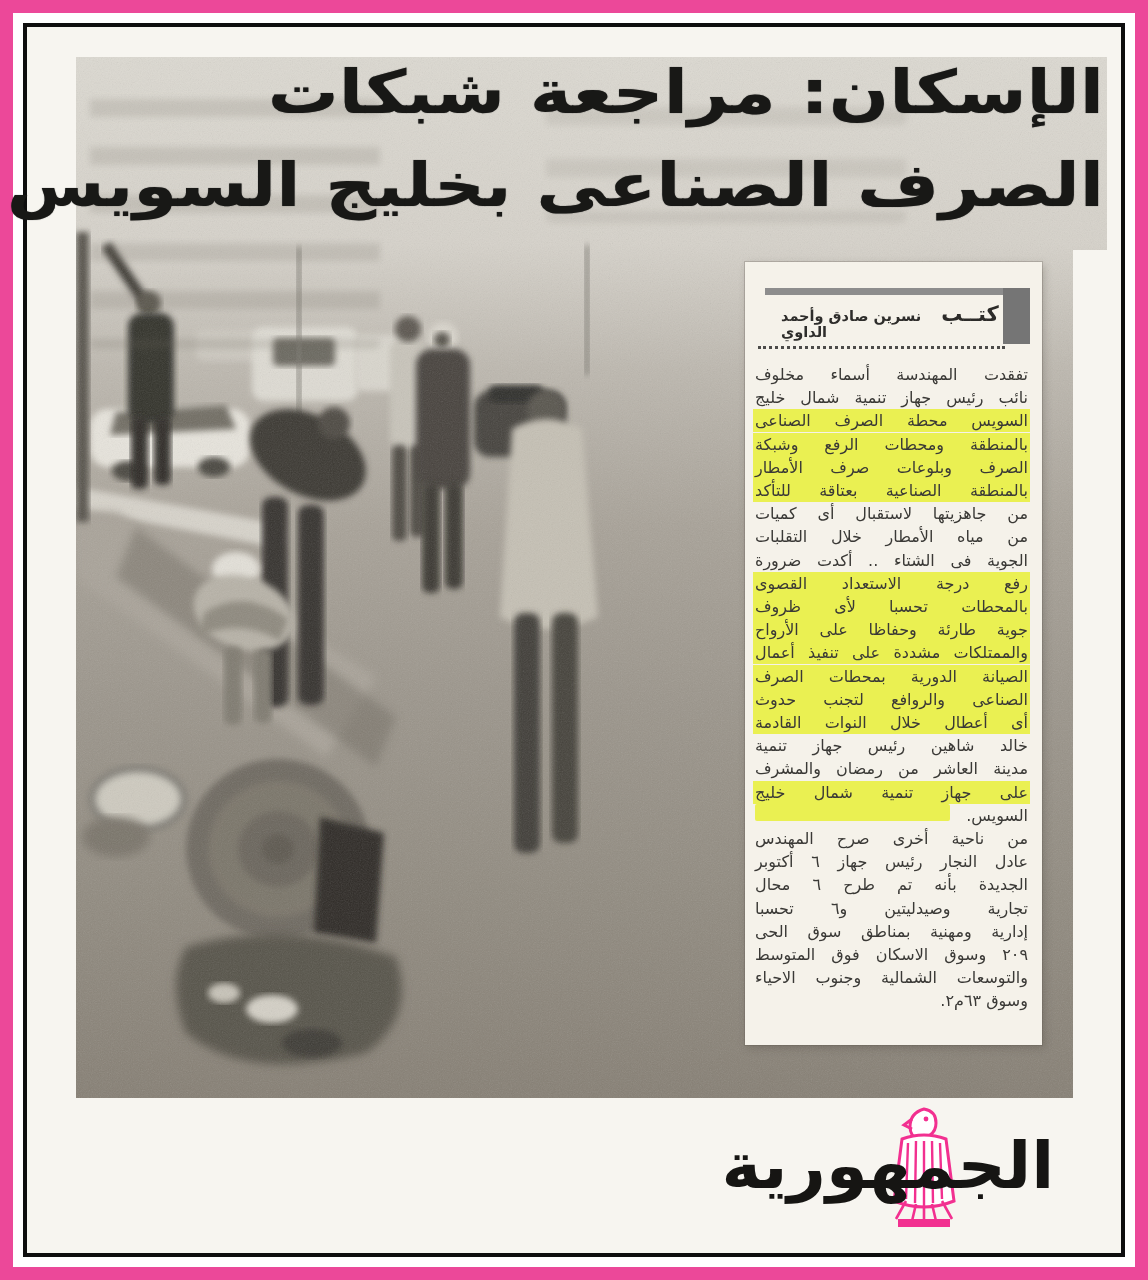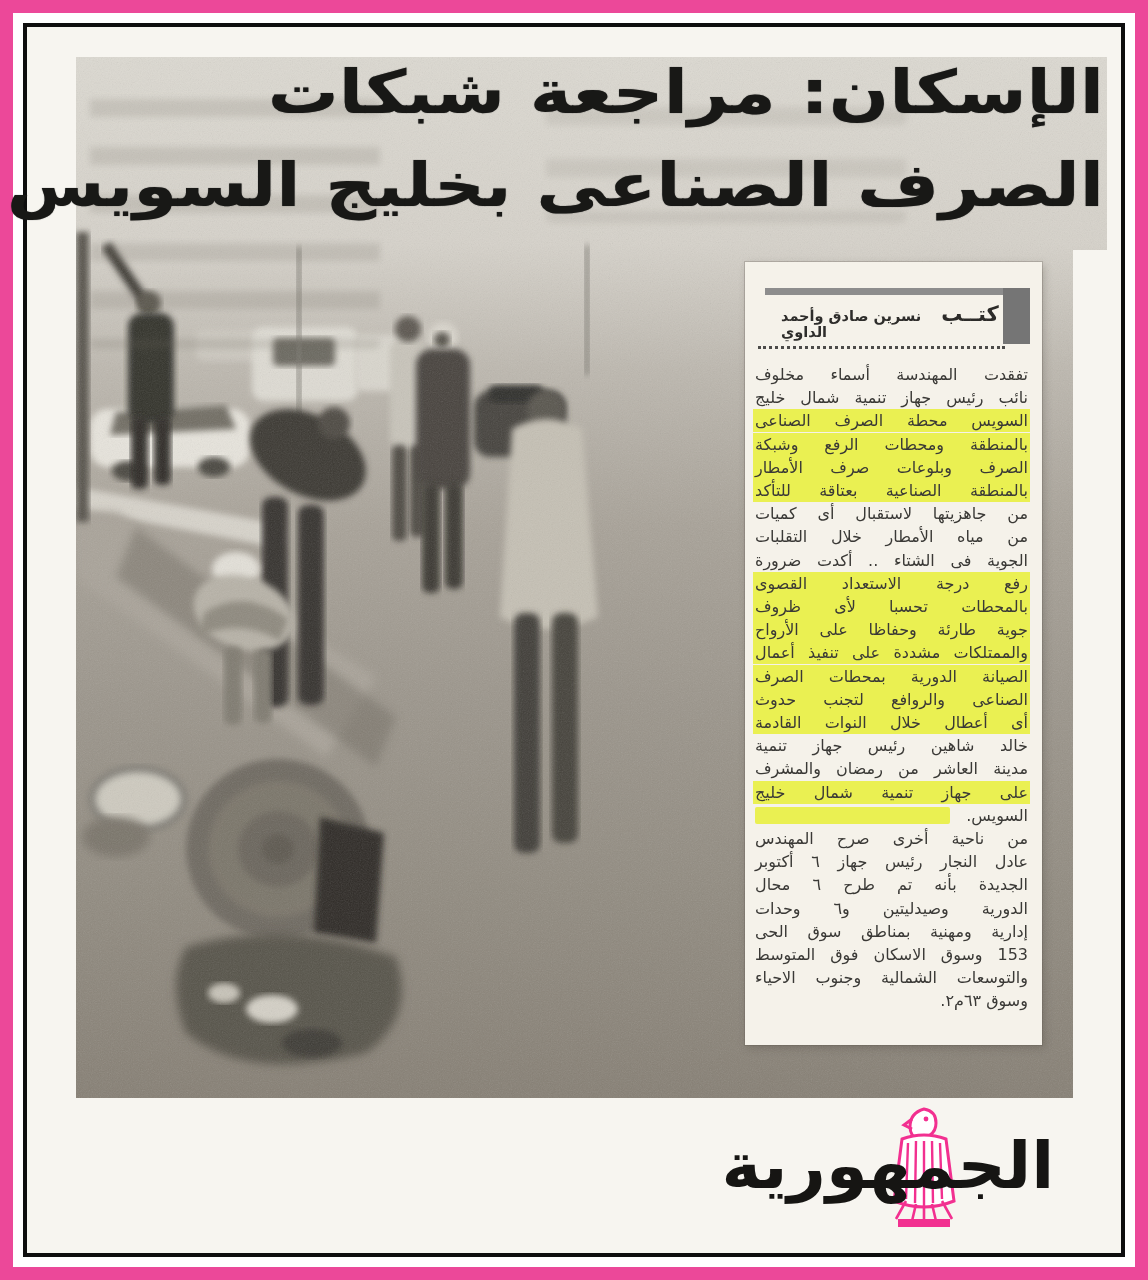--- a/index.html
+++ b/index.html
@@ -31,21 +31,21 @@
   .byline-label{position:absolute;left:196px;top:40px;width:58px;direction:rtl;text-align:center;
        font-weight:bold;font-size:21px;color:#2c2b29;}
   .byline-authors{position:absolute;left:36px;top:46px;width:160px;direction:rtl;text-align:left;
        font-weight:bold;font-size:14.5px;color:#2e2d2b;}
   .byline-dots{position:absolute;left:13px;top:84px;width:247px;height:0;
        border-bottom:3px dotted #4c4b49;}
   .article-lines{position:absolute;left:10px;top:101px;width:273px;direction:rtl;}
   .t-line{font-size:16px;line-height:23.2px;color:#3a3936;text-align:justify;text-align-last:justify;
        white-space:nowrap;}
   .t-line.t-end{text-align-last:right;}
-  .t-line.t-flex{display:flex;align-items:center;gap:16px;}
+  .t-line.t-flex{display:flex;gap:16px;}
   .hl{background:#eaf052;box-shadow:0 0 0 2px #eaf052;}
   .hl-bar{flex:1;height:17px;background:#eaf052;border-radius:2px;}
   
   .logo{position:absolute;left:796px;top:1103px;width:252px;height:128px;}
   .logo-eagle{position:absolute;left:76px;top:2px;width:104px;height:124px;}
   .logo-text{position:absolute;left:0;top:18px;width:252px;direction:rtl;text-align:center;
        font-weight:bold;font-size:64px;line-height:90px;color:#161513;
        transform:scaleX(1.05);transform-origin:center;}
 </style>
 </head>
@@ -183,23 +183,23 @@
         <div class="t-line"><span>خالد شاهين رئيس جهاز تنمية</span></div>
         <div class="t-line"><span>مدينة العاشر من رمضان والمشرف</span></div>
         <div class="t-line"><span class="hl">على جهاز تنمية شمال خليج</span></div>
         <div class="t-line t-end t-flex">
           <span>السويس.</span>
           <span class="hl-bar"></span>
         </div>
         <div class="t-line"><span>من ناحية أخرى صرح المهندس</span></div>
         <div class="t-line"><span>عادل النجار رئيس جهاز ٦ أكتوبر</span></div>
         <div class="t-line"><span>الجديدة بأنه تم طرح ٦ محال</span></div>
-        <div class="t-line"><span>الدورية وصيدليتين و٦ وحدات</span></div>
+        <div class="t-line"><span>تجارية وصيدليتين و٦ تحسبا</span></div>
         <div class="t-line"><span>إدارية ومهنية بمناطق سوق الحى</span></div>
-        <div class="t-line"><span>153 وسوق الاسكان فوق المتوسط</span></div>
+        <div class="t-line"><span>٢٠٩ وسوق الاسكان فوق المتوسط</span></div>
         <div class="t-line"><span>والتوسعات الشمالية وجنوب الاحياء</span></div>
         <div class="t-line t-end"><span>وسوق ٦٣م٢.</span></div>
       </div>
   </div>
 
   <div class="logo">
     <svg class="logo-eagle" viewBox="0 0 104 124" xmlns="http://www.w3.org/2000/svg">
       <g stroke="#f23090" fill="none" stroke-width="3">
 
         <path d="M52 4 q12 2 12 14 q0 8 -6 12 l-12 6 q-8 -6 -8 -14 q0 -14 14 -18 Z" fill="#ffffff"></path>

